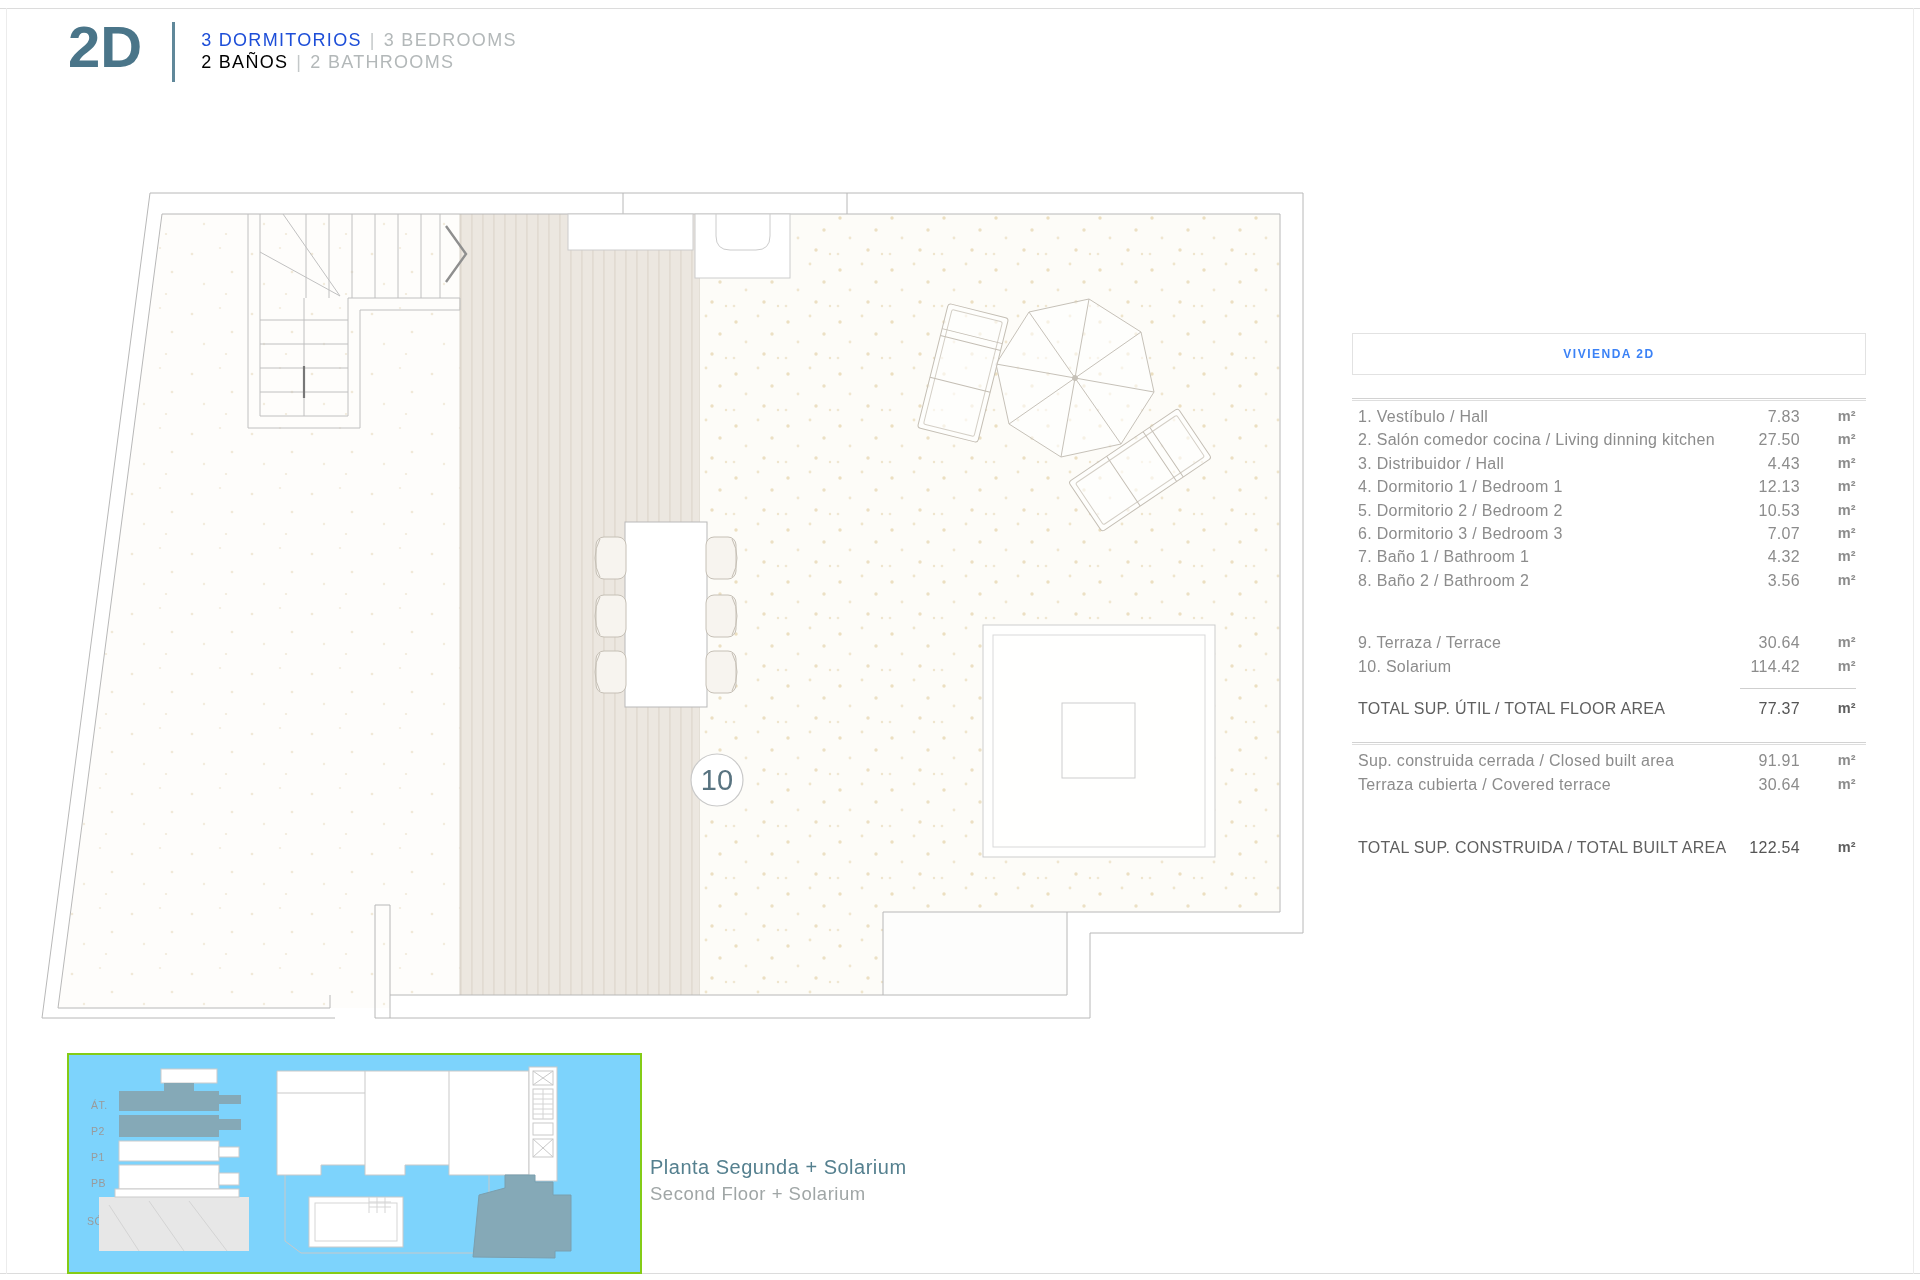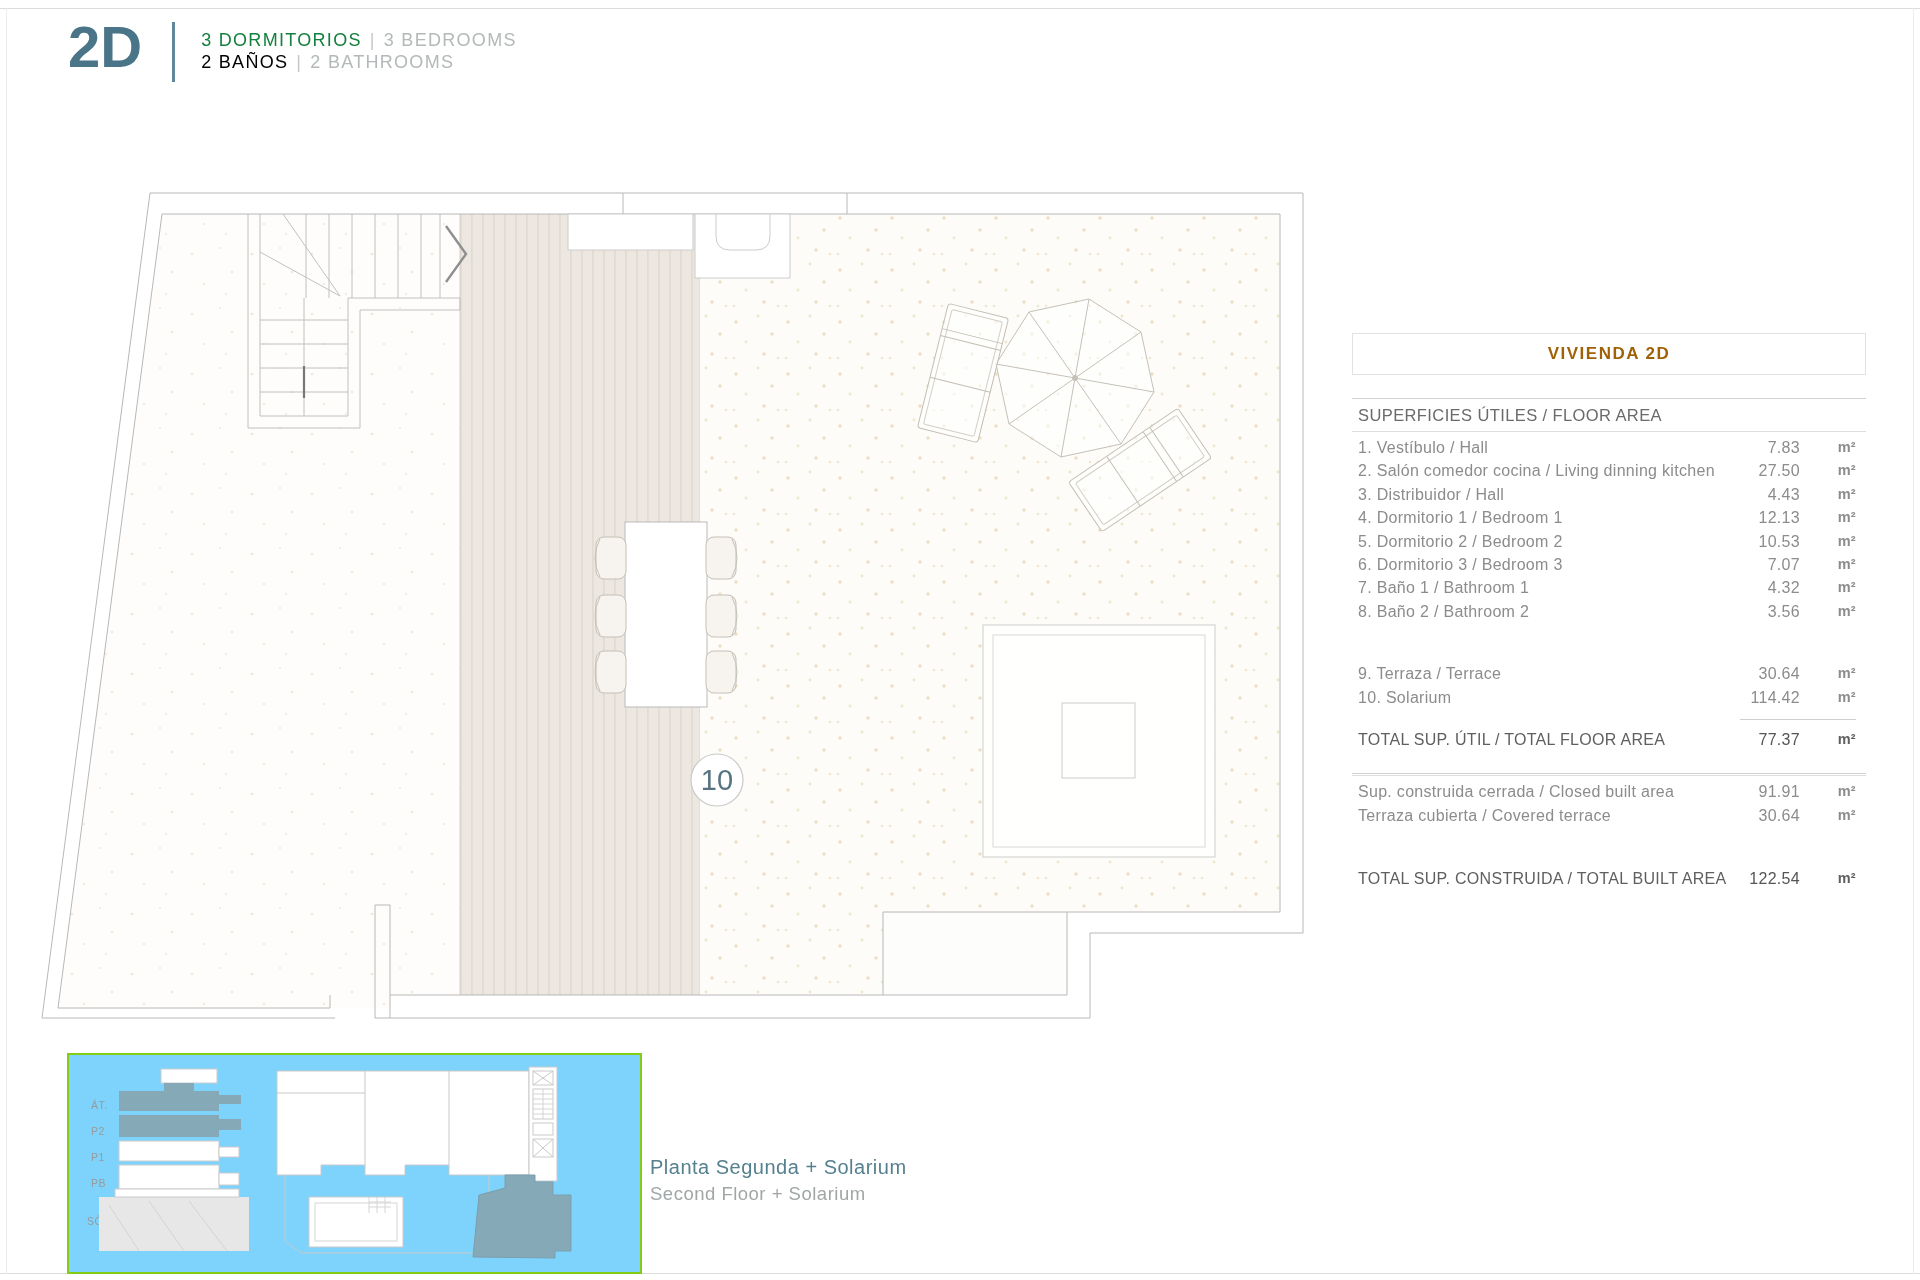--- a/index.html
+++ b/index.html
@@ -4,27 +4,27 @@
 <style>
   html,body{margin:0;padding:0;background:#fff;}
   body{width:1920px;height:1280px;position:relative;overflow:hidden;
        font-family:"Liberation Sans","DejaVu Sans",sans-serif;-webkit-font-smoothing:antialiased;}
   .hairline{position:absolute;background:#dcdcdc;}
   
   .hdr{position:absolute;left:68px;top:18px;display:flex;align-items:flex-start;}
   .hdr-code{font-size:58px;font-weight:bold;color:#4a7589;line-height:1;letter-spacing:0;}
   .hdr-div{width:3px;height:60px;background:#4f7b8f;margin:4px 0 0 30px;opacity:.9;}
   .hdr-txt{margin:12px 0 0 26px;font-size:18px;letter-spacing:1.3px;line-height:1.22;white-space:nowrap;}
-  .es1{color:#15803d;} .es2{color:#000000;} .en{color:#b3b8b9;} .sep{color:#c4c8c9;margin:0 8px;}
+  .es1{color:#1d4ed8;} .es2{color:#000000;} .en{color:#b3b8b9;} .sep{color:#c4c8c9;margin:0 8px;}
   
   .plan-svg{position:absolute;left:0;top:0;}
   
   .atable{position:absolute;left:1352px;top:333px;width:514px;font-size:16px;color:#8c8c8c;letter-spacing:.3px;}
   .vbox{border:1px solid #e2e2e2;height:40px;line-height:40px;text-align:center;
-        font-size:17px;font-weight:bold;letter-spacing:1.5px;color:#a16207;}
+        font-size:12px;font-weight:bold;letter-spacing:1.5px;color:#3b82f6;}
   .rule{border-top:1px solid #d2d2d2;height:0;}
   .rule1{margin-top:23px;}
   .sechead{padding:7px 0 5px 6px;font-size:16.5px;color:#6a6a6a;letter-spacing:.4px;}
   .rule2{margin-top:1px;border-top-color:#dedede;}
   .rows{margin-top:4px;}
   .trow{display:flex;height:23.4px;line-height:23.4px;white-space:nowrap;}
   .tlabel{flex:1;padding-left:6px;overflow:hidden;}
   .tval{width:72px;text-align:right;}
   .tunit{width:56px;text-align:right;padding-right:10px;font-size:14.5px;font-weight:bold;}
   .rows2{margin-top:39px;}
@@ -185,21 +185,20 @@
 
   <g>
     <circle cx="717" cy="780" r="26" fill="#ffffff" stroke="#c9c9c9" stroke-width="1.2"></circle>
     <text x="717" y="790" text-anchor="middle" font-size="29" fill="#587380">10</text>
   </g>
 </svg>
 
 <div class="atable">
   <div class="vbox">VIVIENDA 2D</div>
   <div class="rule rule1"></div>
-  <div class="sechead">SUPERFICIES ÚTILES / FLOOR AREA</div>
   <div class="rule rule2"></div>
 
   <div class="rows">
     <div class="trow">
         <span class="tlabel">1. Vestíbulo / Hall</span>
         <span class="tval">7.83</span>
         <span class="tunit">m²</span>
       </div>
     <div class="trow">
         <span class="tlabel">2. Salón comedor cocina / Living dinning kitchen</span>

